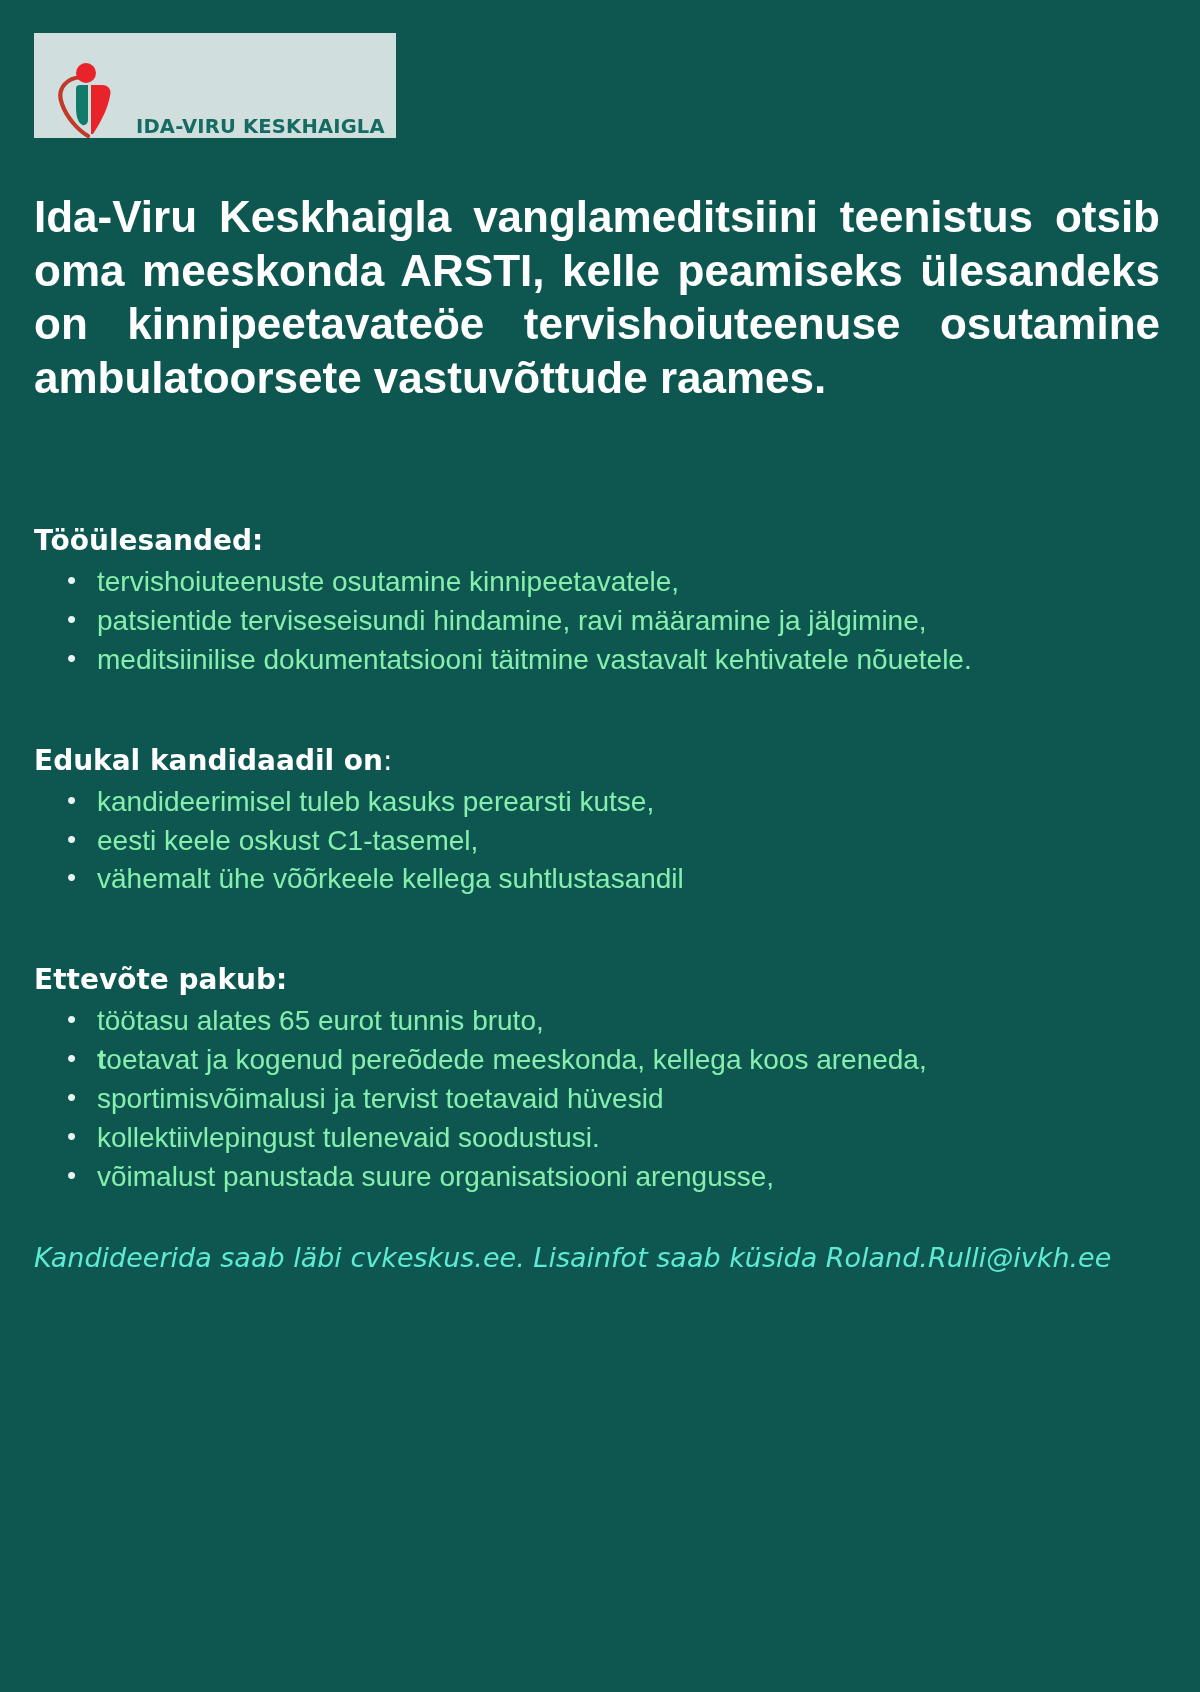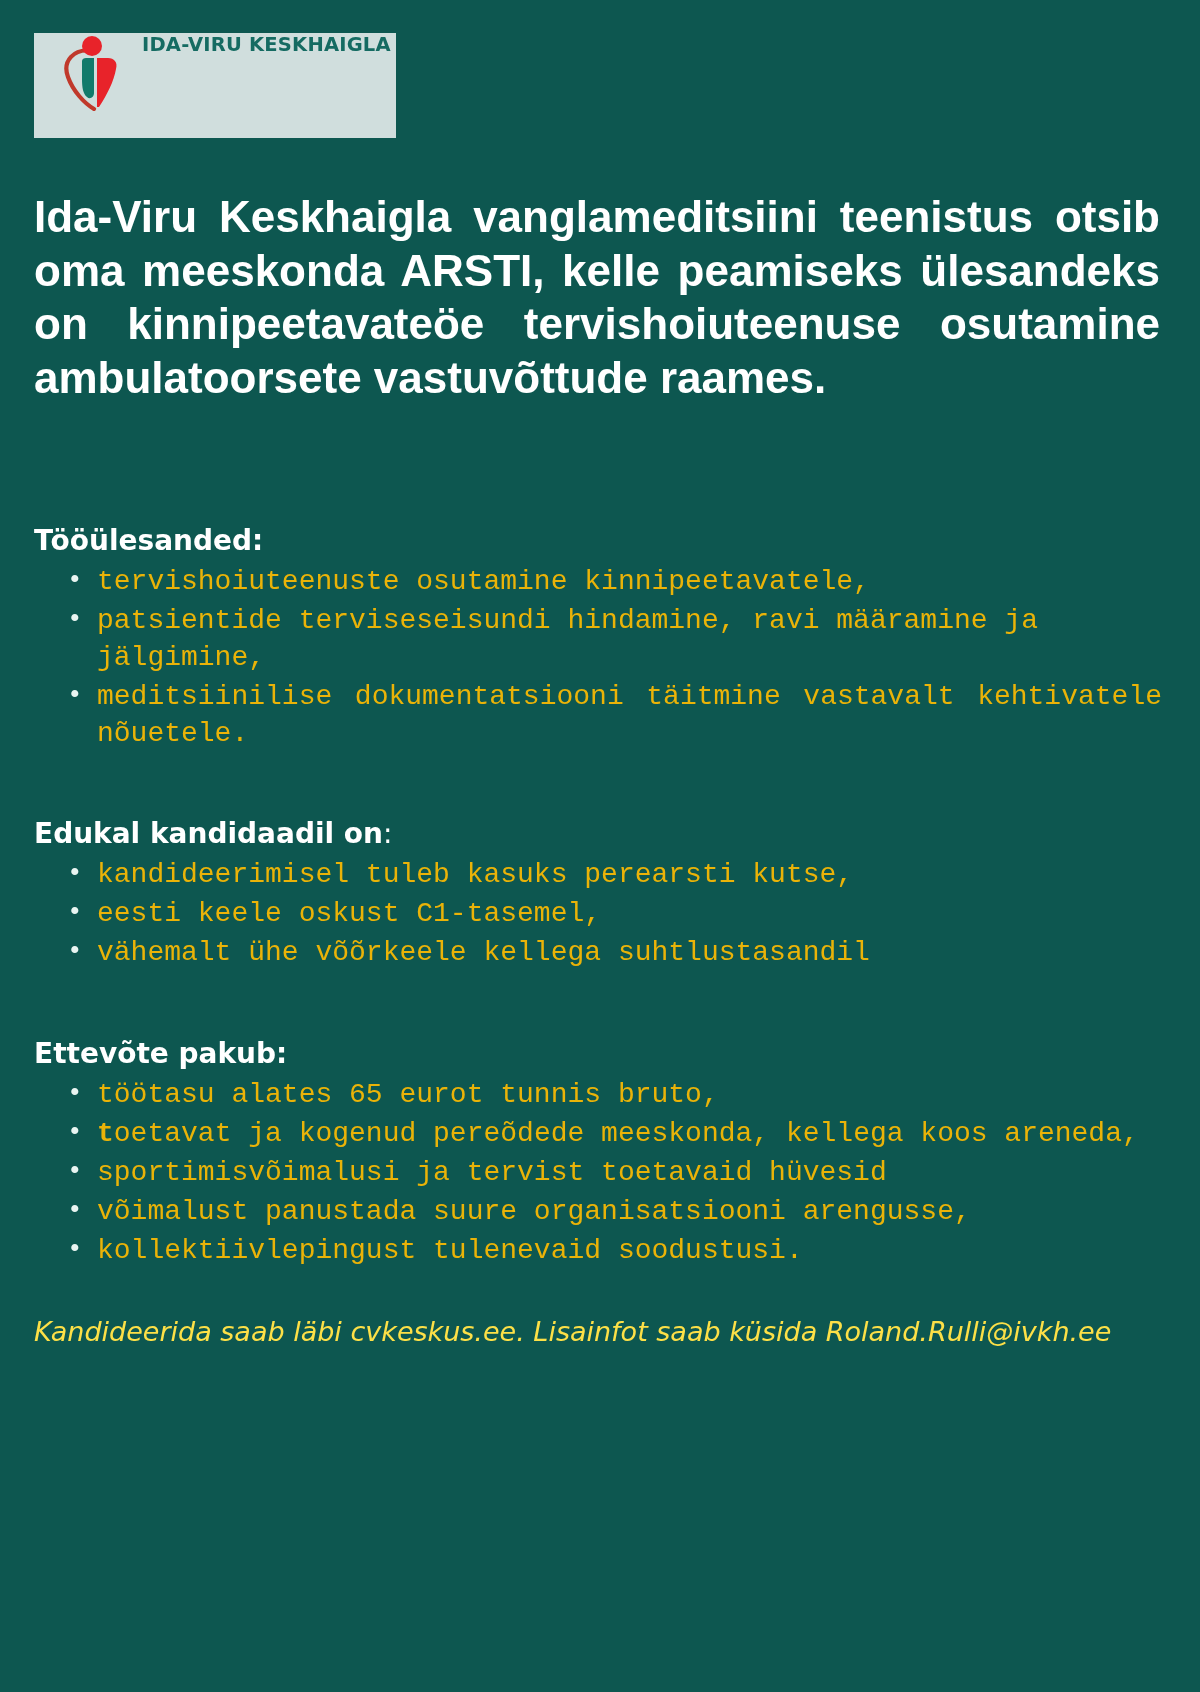--- a/index.html
+++ b/index.html
@@ -25,22 +25,22 @@
     min-height: 1692px;
     padding: 33px 36px 40px 34px;
   }
 
   
   .logo-box {
     width: 362px;
     height: 105px;
     background: #d0dedd;
     display: flex;
-    align-items: flex-start;
-    padding-left: 30px;
+    align-items: flex-end;
+    padding-left: 24px;
     margin-bottom: 52px;
   }
 
   .logo-mark {
     width: 64px;
     height: 78px;
     flex: 0 0 64px;
     margin-right: 14px;
   }
 
@@ -83,25 +83,25 @@
   .section-heading .plain { font-weight: normal; }
 
   ul.bullets {
     list-style: none;
     margin: 0;
     padding: 0;
   }
 
   ul.bullets li {
     position: relative;
-    font-family: Liberation Mono, monospace;
+    font-family: Liberation Sans, sans-serif;
     font-weight: normal;
     font-size: 28px;
     line-height: 1.32;
-    color: #eab308;
+    color: #86efac;
     padding-left: 63px;
     margin-bottom: 2px;
   }
 
   ul.bullets li::before {
     content: "\2022";
     position: absolute;
     left: 33px;
     top: -1px;
     font-size: 26px;
@@ -116,21 +116,21 @@
   }
 
   li .lead-bold { font-weight: bold; }
 
   
   .footer {
     font-family: "DejaVu Sans", sans-serif;
     font-style: italic;
     font-size: 27px;
     line-height: 1.3;
-    color: #fde047;
+    color: #5eead4;
     text-align: justify;
     text-align-last: left;
     margin: 0;
     padding-right: 2px;
   }
 </style>
 </head>
 <body>
 
 <div class="poster">
@@ -170,20 +170,20 @@
       <li>vähemalt ühe võõrkeele kellega suhtlustasandil</li>
     </ul>
   </section>
 
   <section class="section">
     <h2 class="section-heading">Ettevõte pakub:</h2>
     <ul class="bullets">
       <li>töötasu alates 65 eurot tunnis bruto,</li>
       <li class="justified"><span class="lead-bold">t</span><span>oetavat ja kogenud pereõdede meeskonda, kellega koos areneda,</span></li>
       <li>sportimisvõimalusi ja tervist toetavaid hüvesid</li>
+      <li>kollektiivlepingust tulenevaid soodustusi.</li>
       <li>võimalust panustada suure organisatsiooni arengusse,</li>
-      <li>kollektiivlepingust tulenevaid soodustusi.</li>
     </ul>
   </section>
 
   <p class="footer">Kandideerida saab läbi cvkeskus.ee. Lisainfot saab küsida Roland.Rulli@ivkh.ee</p>
 
 </div>
 
 </body></html>

